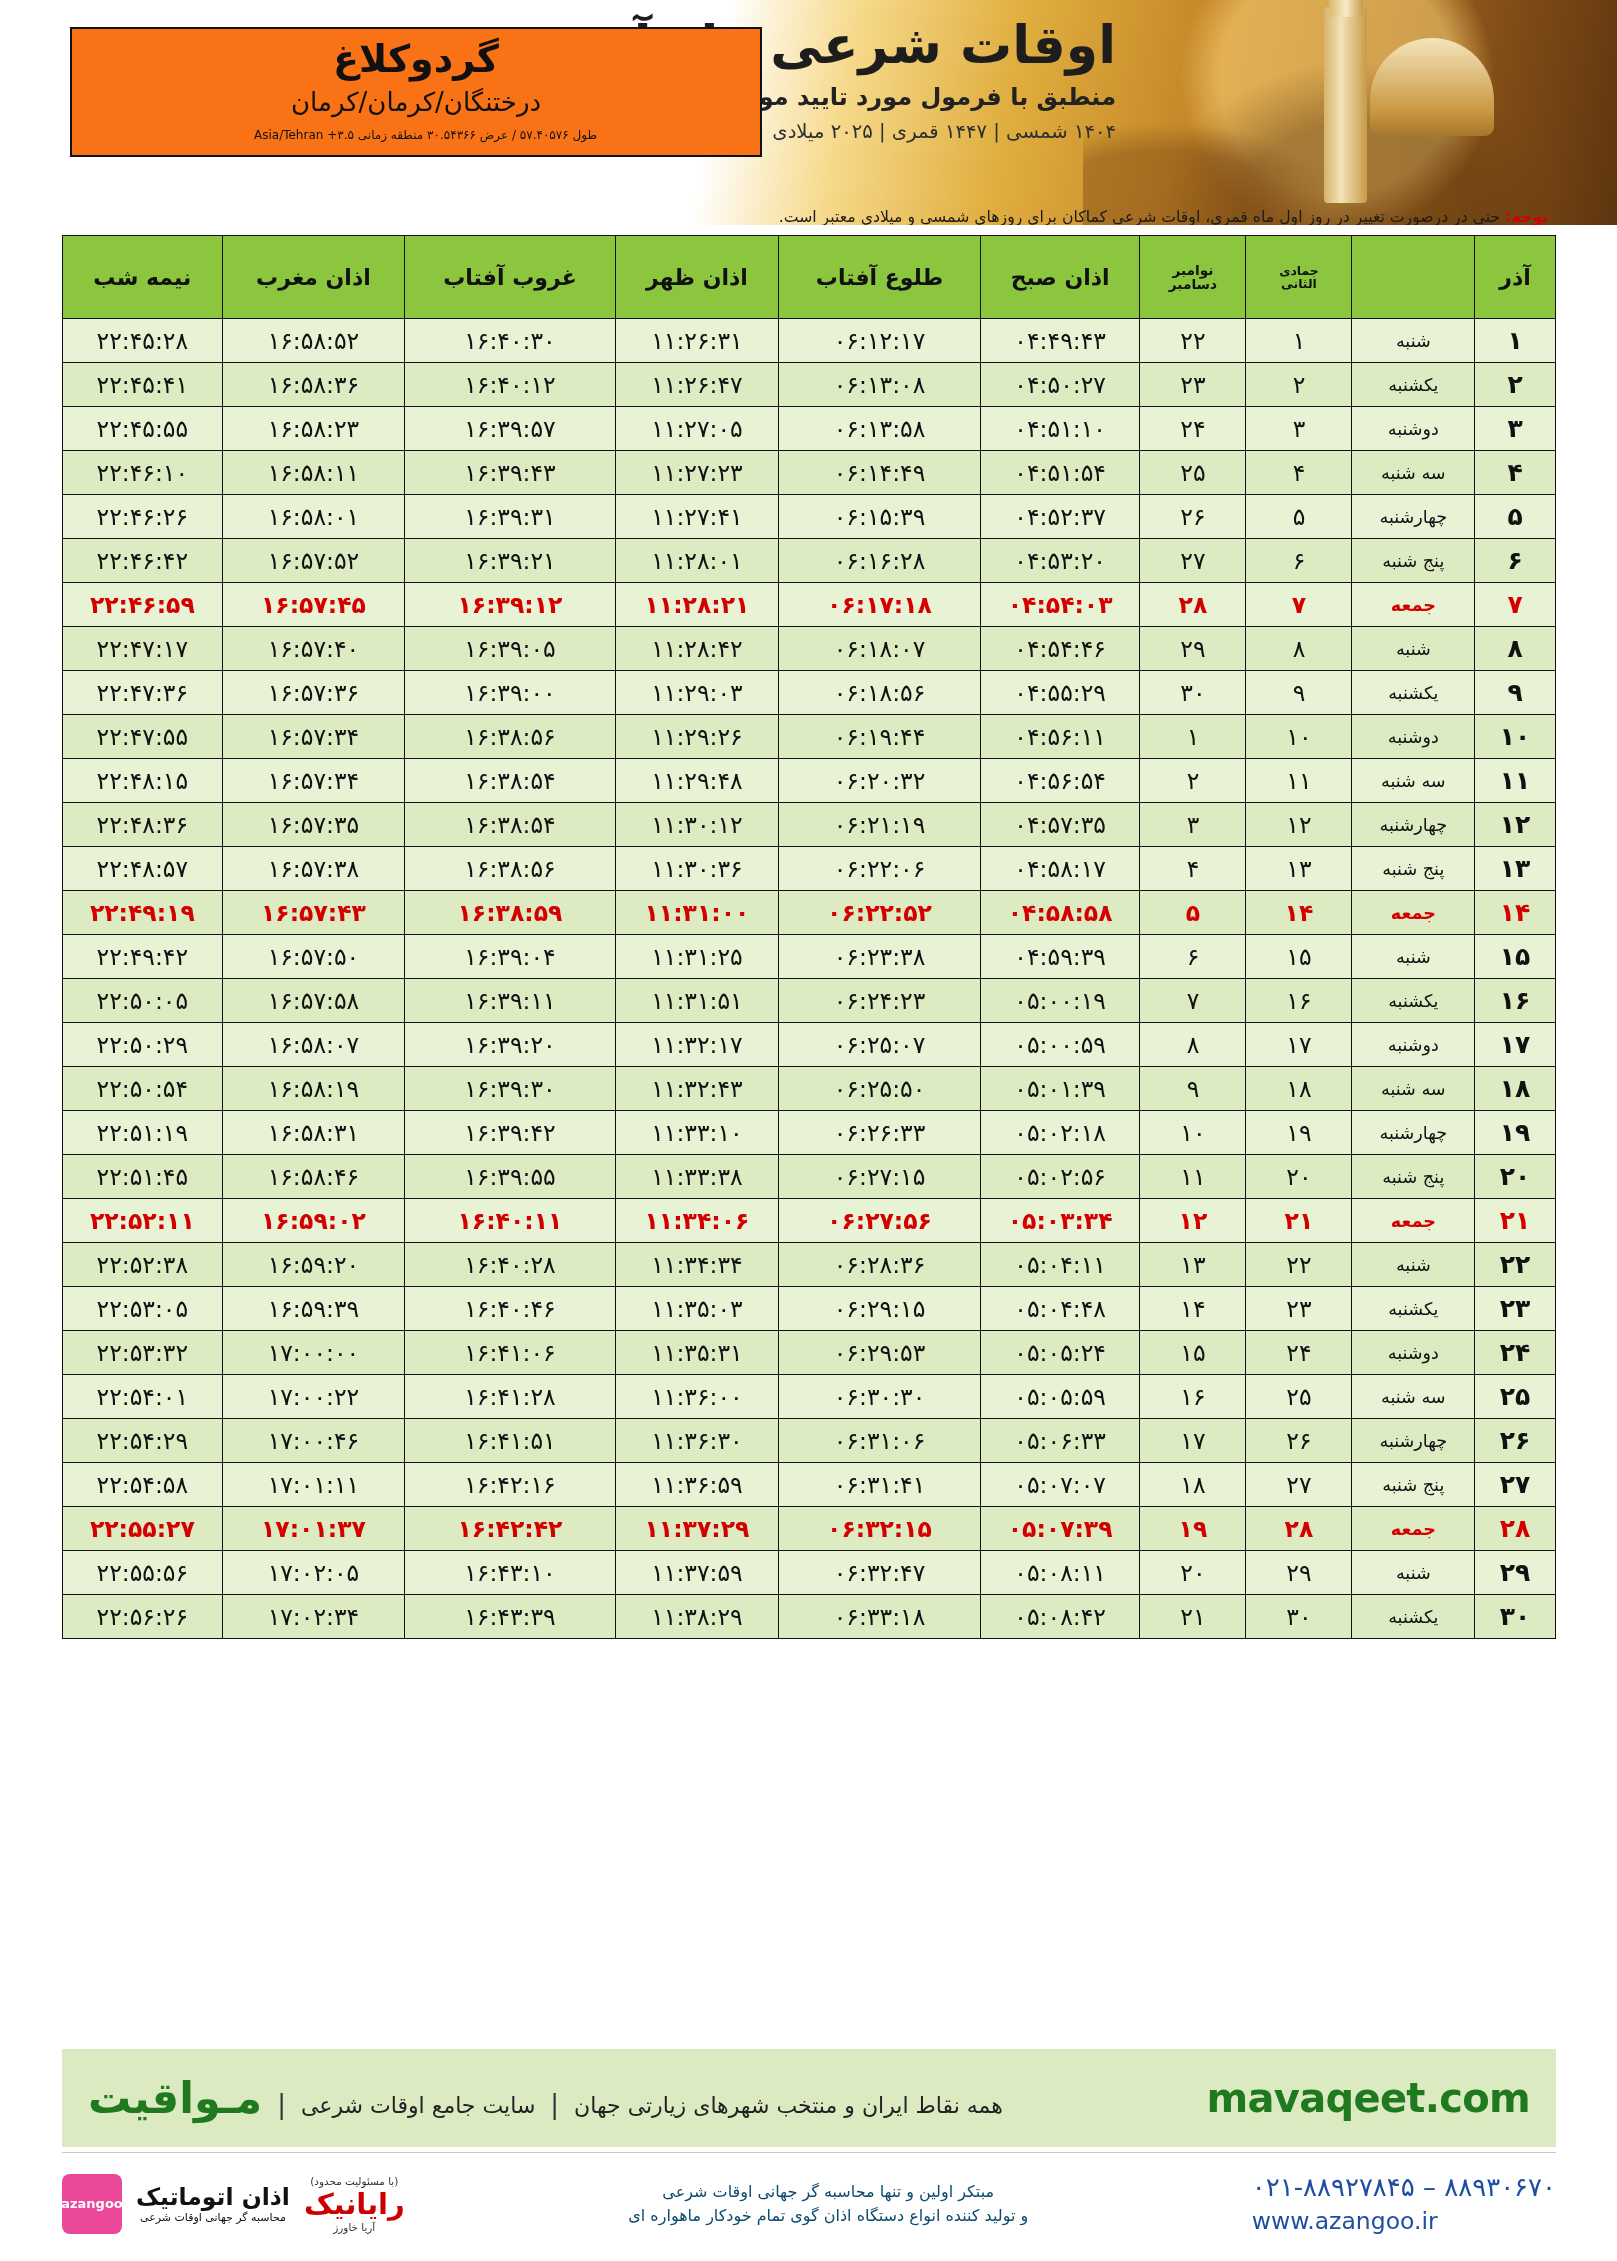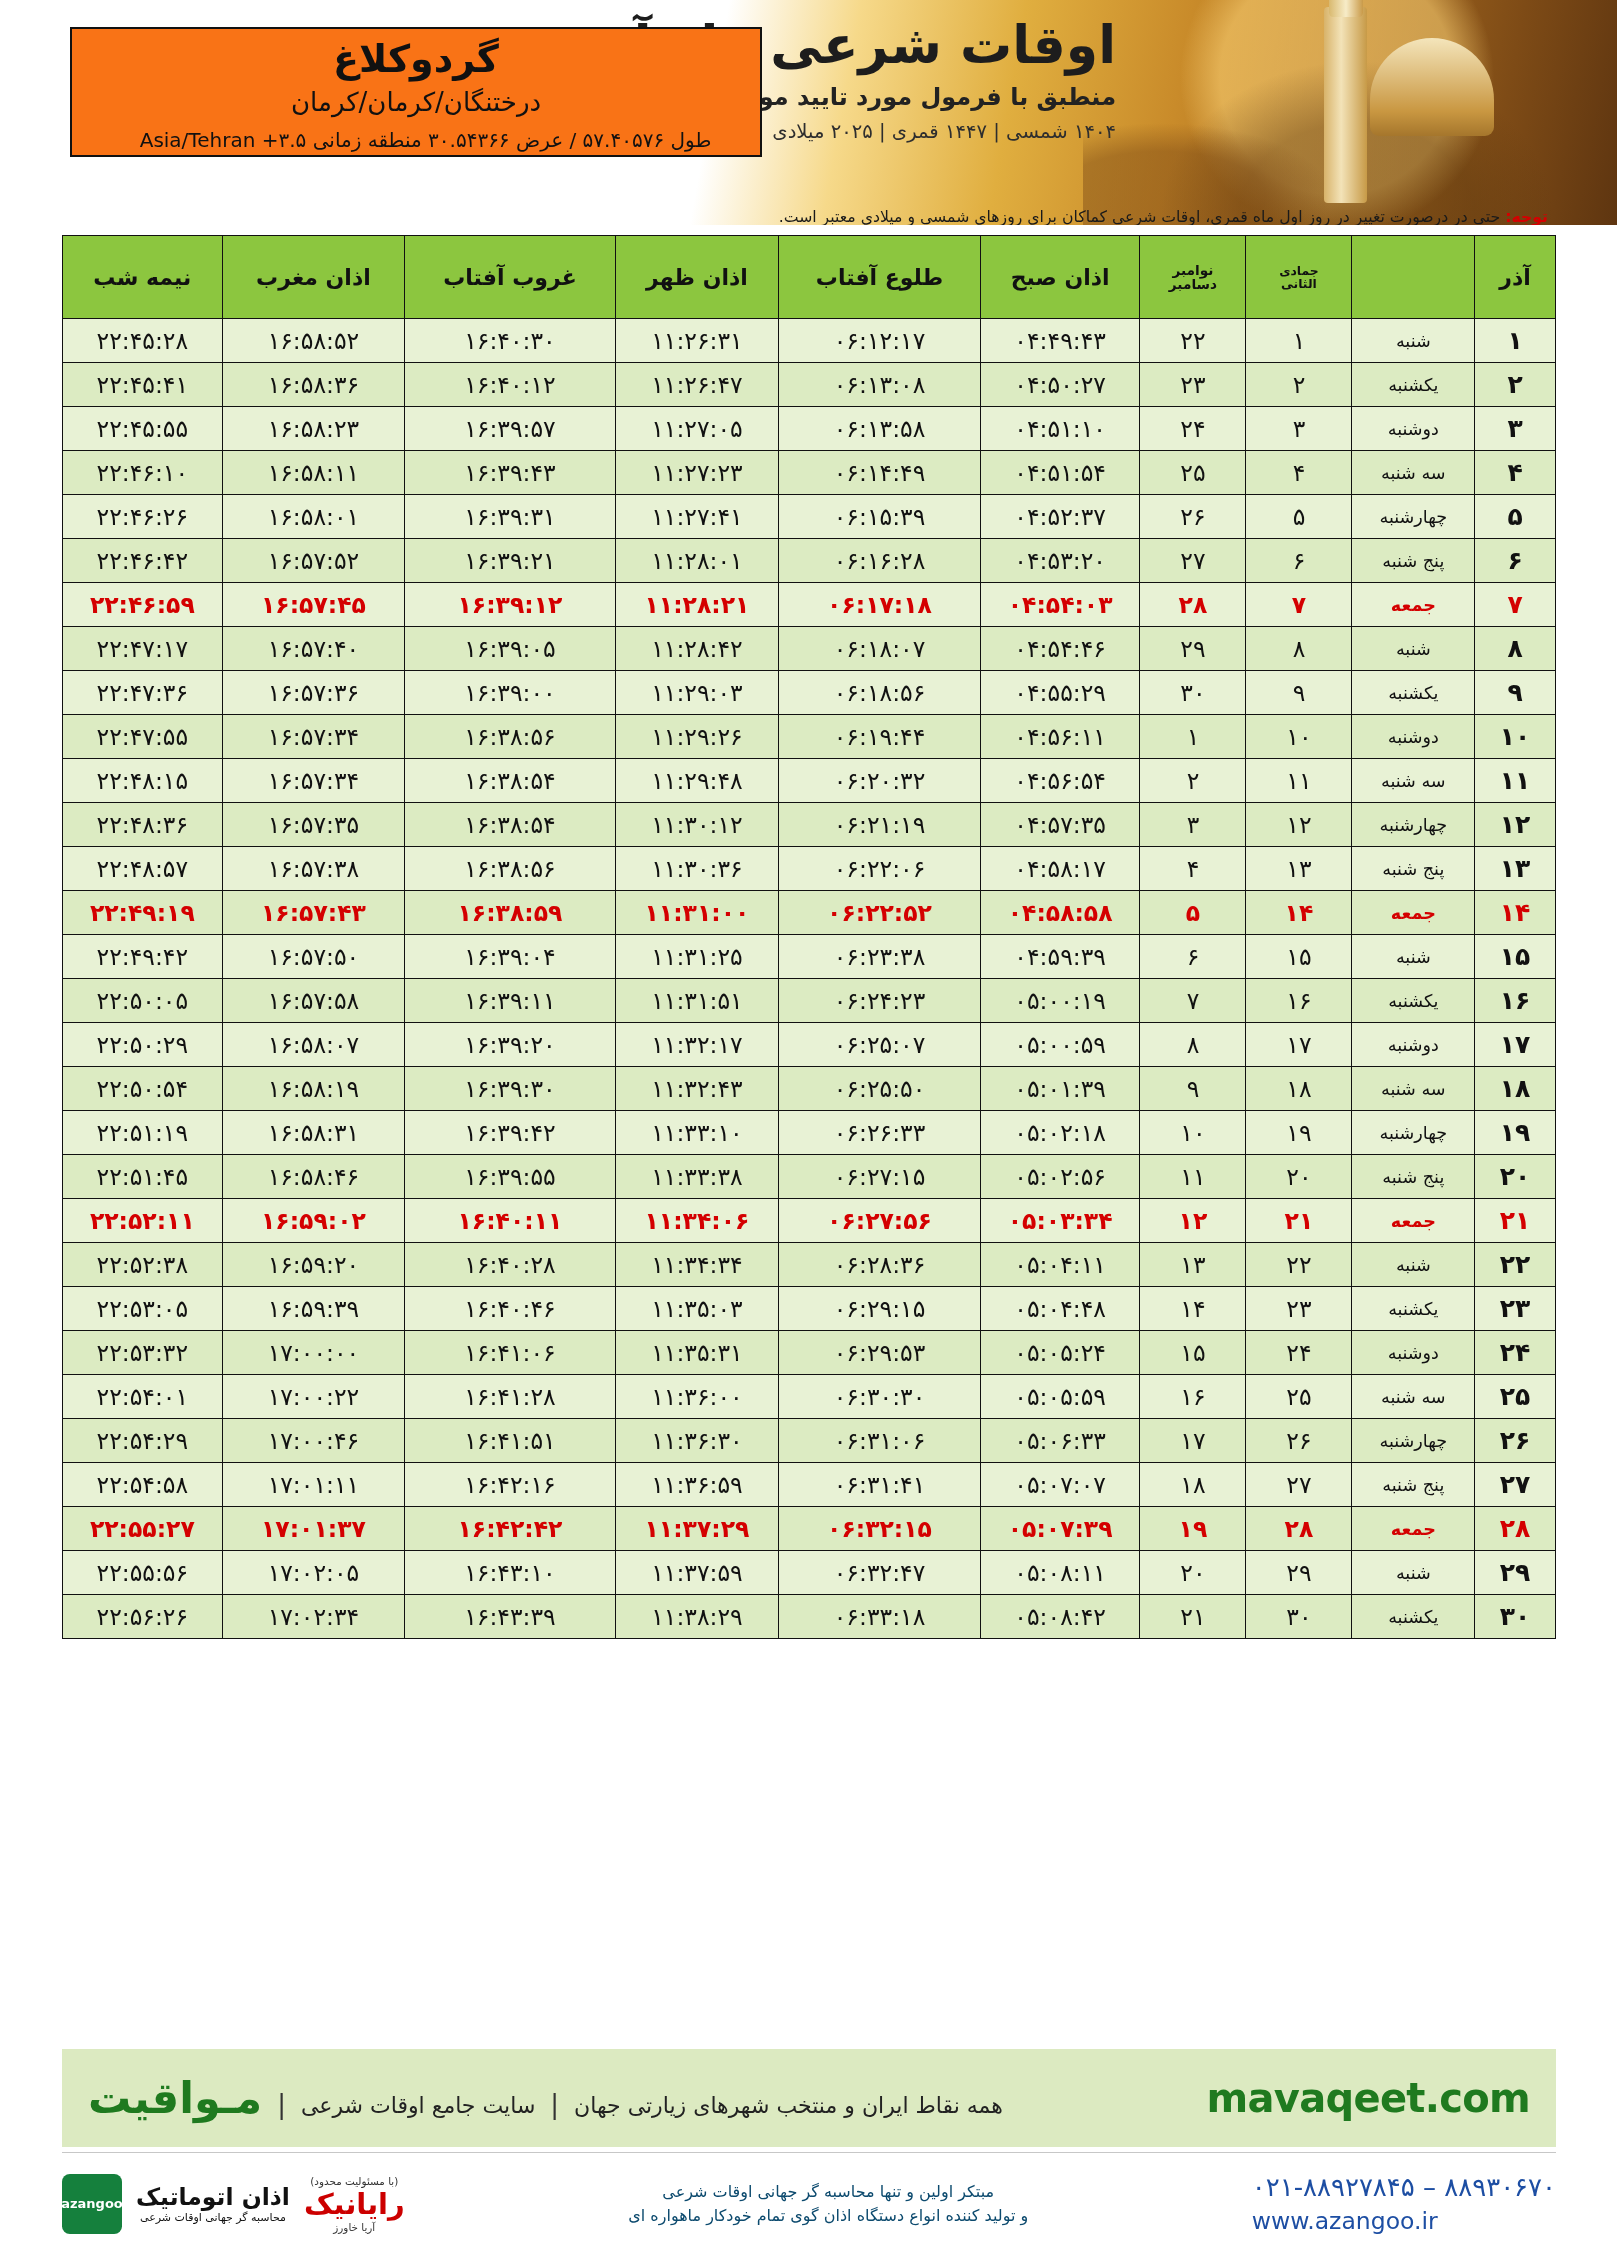--- a/index.html
+++ b/index.html
@@ -61,21 +61,21 @@
     font-size:19.6px; margin-top:9px; color:#2e2e2e;
   }
   
   .loc-box{
     position:absolute; left:70px; top:27px; width:692px; height:130px;
     border:2px solid #111; background:#f97316; box-sizing:border-box;
     text-align:center;
   }
   .loc-title{ font-size:38px; font-weight:bold; margin-top:7.8px; color:#111; }
   .loc-sub{ font-size:26px; margin-top:6.5px; color:#111; }
-  .loc-coord{ font-size:20px; margin-top:10.4px; color:#111; direction:rtl;padding-left:19px; }
+  .loc-coord{ font-size:12px; margin-top:10.4px; color:#111; direction:rtl;padding-left:19px; }
   
   .note-line{
     position:absolute; top:207px; right:70px; width:1481px; text-align:right;
     font-size:15.7px; color:#1a1a1a;
   }
   .note-red{ color:#d40000; font-weight:bold; }
   
   .table-wrap{
     position:absolute; top:235px; right:62px; width:1494px;
   }
@@ -133,21 +133,21 @@
   .mid-text{ text-align:center; color:#0c4a6e; font-size:16px; line-height:1.5; }
   .logo-block{ display:flex; align-items:center; gap:14px; }
   .logo-rayanic{ text-align:center; }
   .logo-rayanic .t1{ font-size:10.4px; color:#333; }
   .logo-rayanic .t2{ font-size:29px; font-weight:bold; color:#c00; }
   .logo-rayanic .t3{ font-size:10.4px; color:#333; }
   .logo-azan{ text-align:center; }
   .logo-azan .t1{ font-size:23.5px; font-weight:bold; color:#111; }
   .logo-azan .t2{ font-size:11px; color:#111; }
   .azan-mark{
-    width:60px;height:60px;background:#15803d;border-radius:7.8px;
+    width:60px;height:60px;background:#ec4899;border-radius:7.8px;
     display:flex;align-items:center;justify-content:center;color:#fff;font-size:13px;font-weight:bold;
   }
   .sep-line{ position:absolute; left:62px; top:115px; width:1494px; height:1.3px; background:#c7c7c7;}
 </style>
 </head>
 <body>
 
 <div class="header">
   <div class="header-bg"></div>
   <div class="dome"></div>

